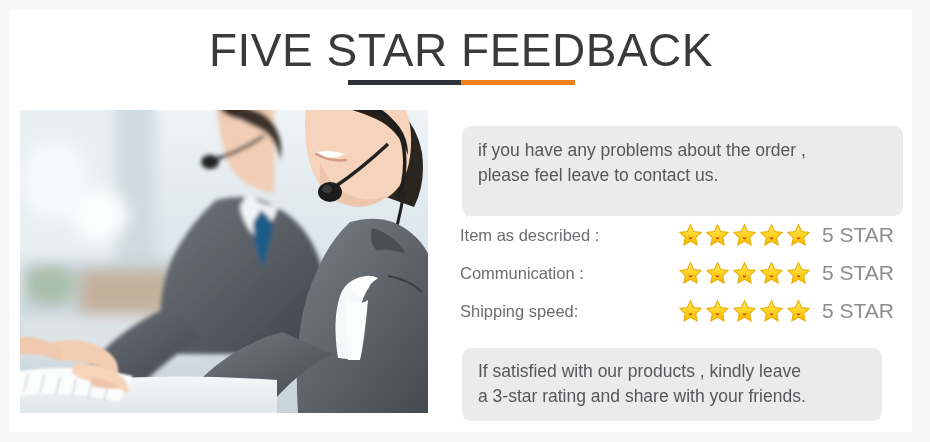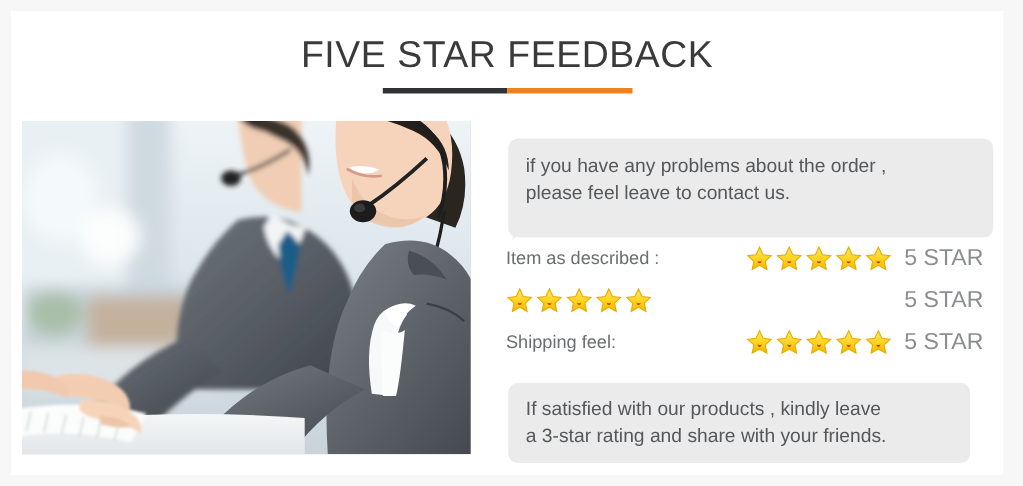--- a/index.html
+++ b/index.html
@@ -26,21 +26,21 @@
 
   
   #title-block {
     position: absolute;
     left: 0;
     top: 18px;
     width: 902px;
     text-align: center;
   }
   #page-title {
-    font-size: 34px;
+    font-size: 46px;
     letter-spacing: 0.5px;
     color: #3a3a3a;
     font-weight: 400;
     line-height: 44px;
     white-space: nowrap;
   }
   #title-underline {
     margin: 8px auto 0 auto;
     width: 227px;
     height: 5px;
@@ -331,20 +331,21 @@
             </svg>
           <svg class="star-icon" width="25" height="25" viewBox="0 0 24 24">
               <path d="M12 1.6l3.1 6.6 7.1.9-5.2 4.9 1.4 7.1L12 17.5l-6.4 3.6 1.4-7.1L1.8 9.1l7.1-.9z" fill="url(#sg1)" stroke="#e8ad00" stroke-width="1"></path>
               <path d="M10.2 13.4q1.9 1.5 3.7 0 -.3 2.3-1.9 2.3 -1.6 0-1.8-2.3z" fill="#c0392b"></path>
             </svg>
         </div>
         <div class="rating-value">5 STAR</div>
       </div>
 
       <div class="rating-row">
+        <div class="rating-label">Communication :</div>
         <div class="rating-stars">
           <svg class="star-icon" width="25" height="25" viewBox="0 0 24 24">
               <path d="M12 1.6l3.1 6.6 7.1.9-5.2 4.9 1.4 7.1L12 17.5l-6.4 3.6 1.4-7.1L1.8 9.1l7.1-.9z" fill="url(#sg1)" stroke="#e8ad00" stroke-width="1"></path>
               <path d="M10.2 13.4q1.9 1.5 3.7 0 -.3 2.3-1.9 2.3 -1.6 0-1.8-2.3z" fill="#c0392b"></path>
             </svg>
           <svg class="star-icon" width="25" height="25" viewBox="0 0 24 24">
               <path d="M12 1.6l3.1 6.6 7.1.9-5.2 4.9 1.4 7.1L12 17.5l-6.4 3.6 1.4-7.1L1.8 9.1l7.1-.9z" fill="url(#sg1)" stroke="#e8ad00" stroke-width="1"></path>
               <path d="M10.2 13.4q1.9 1.5 3.7 0 -.3 2.3-1.9 2.3 -1.6 0-1.8-2.3z" fill="#c0392b"></path>
             </svg>
           <svg class="star-icon" width="25" height="25" viewBox="0 0 24 24">
@@ -357,21 +358,21 @@
             </svg>
           <svg class="star-icon" width="25" height="25" viewBox="0 0 24 24">
               <path d="M12 1.6l3.1 6.6 7.1.9-5.2 4.9 1.4 7.1L12 17.5l-6.4 3.6 1.4-7.1L1.8 9.1l7.1-.9z" fill="url(#sg1)" stroke="#e8ad00" stroke-width="1"></path>
               <path d="M10.2 13.4q1.9 1.5 3.7 0 -.3 2.3-1.9 2.3 -1.6 0-1.8-2.3z" fill="#c0392b"></path>
             </svg>
         </div>
         <div class="rating-value">5 STAR</div>
       </div>
 
       <div class="rating-row">
-        <div class="rating-label">Shipping feel:</div>
+        <div class="rating-label">Shipping speed:</div>
         <div class="rating-stars">
           <svg class="star-icon" width="25" height="25" viewBox="0 0 24 24">
               <path d="M12 1.6l3.1 6.6 7.1.9-5.2 4.9 1.4 7.1L12 17.5l-6.4 3.6 1.4-7.1L1.8 9.1l7.1-.9z" fill="url(#sg1)" stroke="#e8ad00" stroke-width="1"></path>
               <path d="M10.2 13.4q1.9 1.5 3.7 0 -.3 2.3-1.9 2.3 -1.6 0-1.8-2.3z" fill="#c0392b"></path>
             </svg>
           <svg class="star-icon" width="25" height="25" viewBox="0 0 24 24">
               <path d="M12 1.6l3.1 6.6 7.1.9-5.2 4.9 1.4 7.1L12 17.5l-6.4 3.6 1.4-7.1L1.8 9.1l7.1-.9z" fill="url(#sg1)" stroke="#e8ad00" stroke-width="1"></path>
               <path d="M10.2 13.4q1.9 1.5 3.7 0 -.3 2.3-1.9 2.3 -1.6 0-1.8-2.3z" fill="#c0392b"></path>
             </svg>
           <svg class="star-icon" width="25" height="25" viewBox="0 0 24 24">

